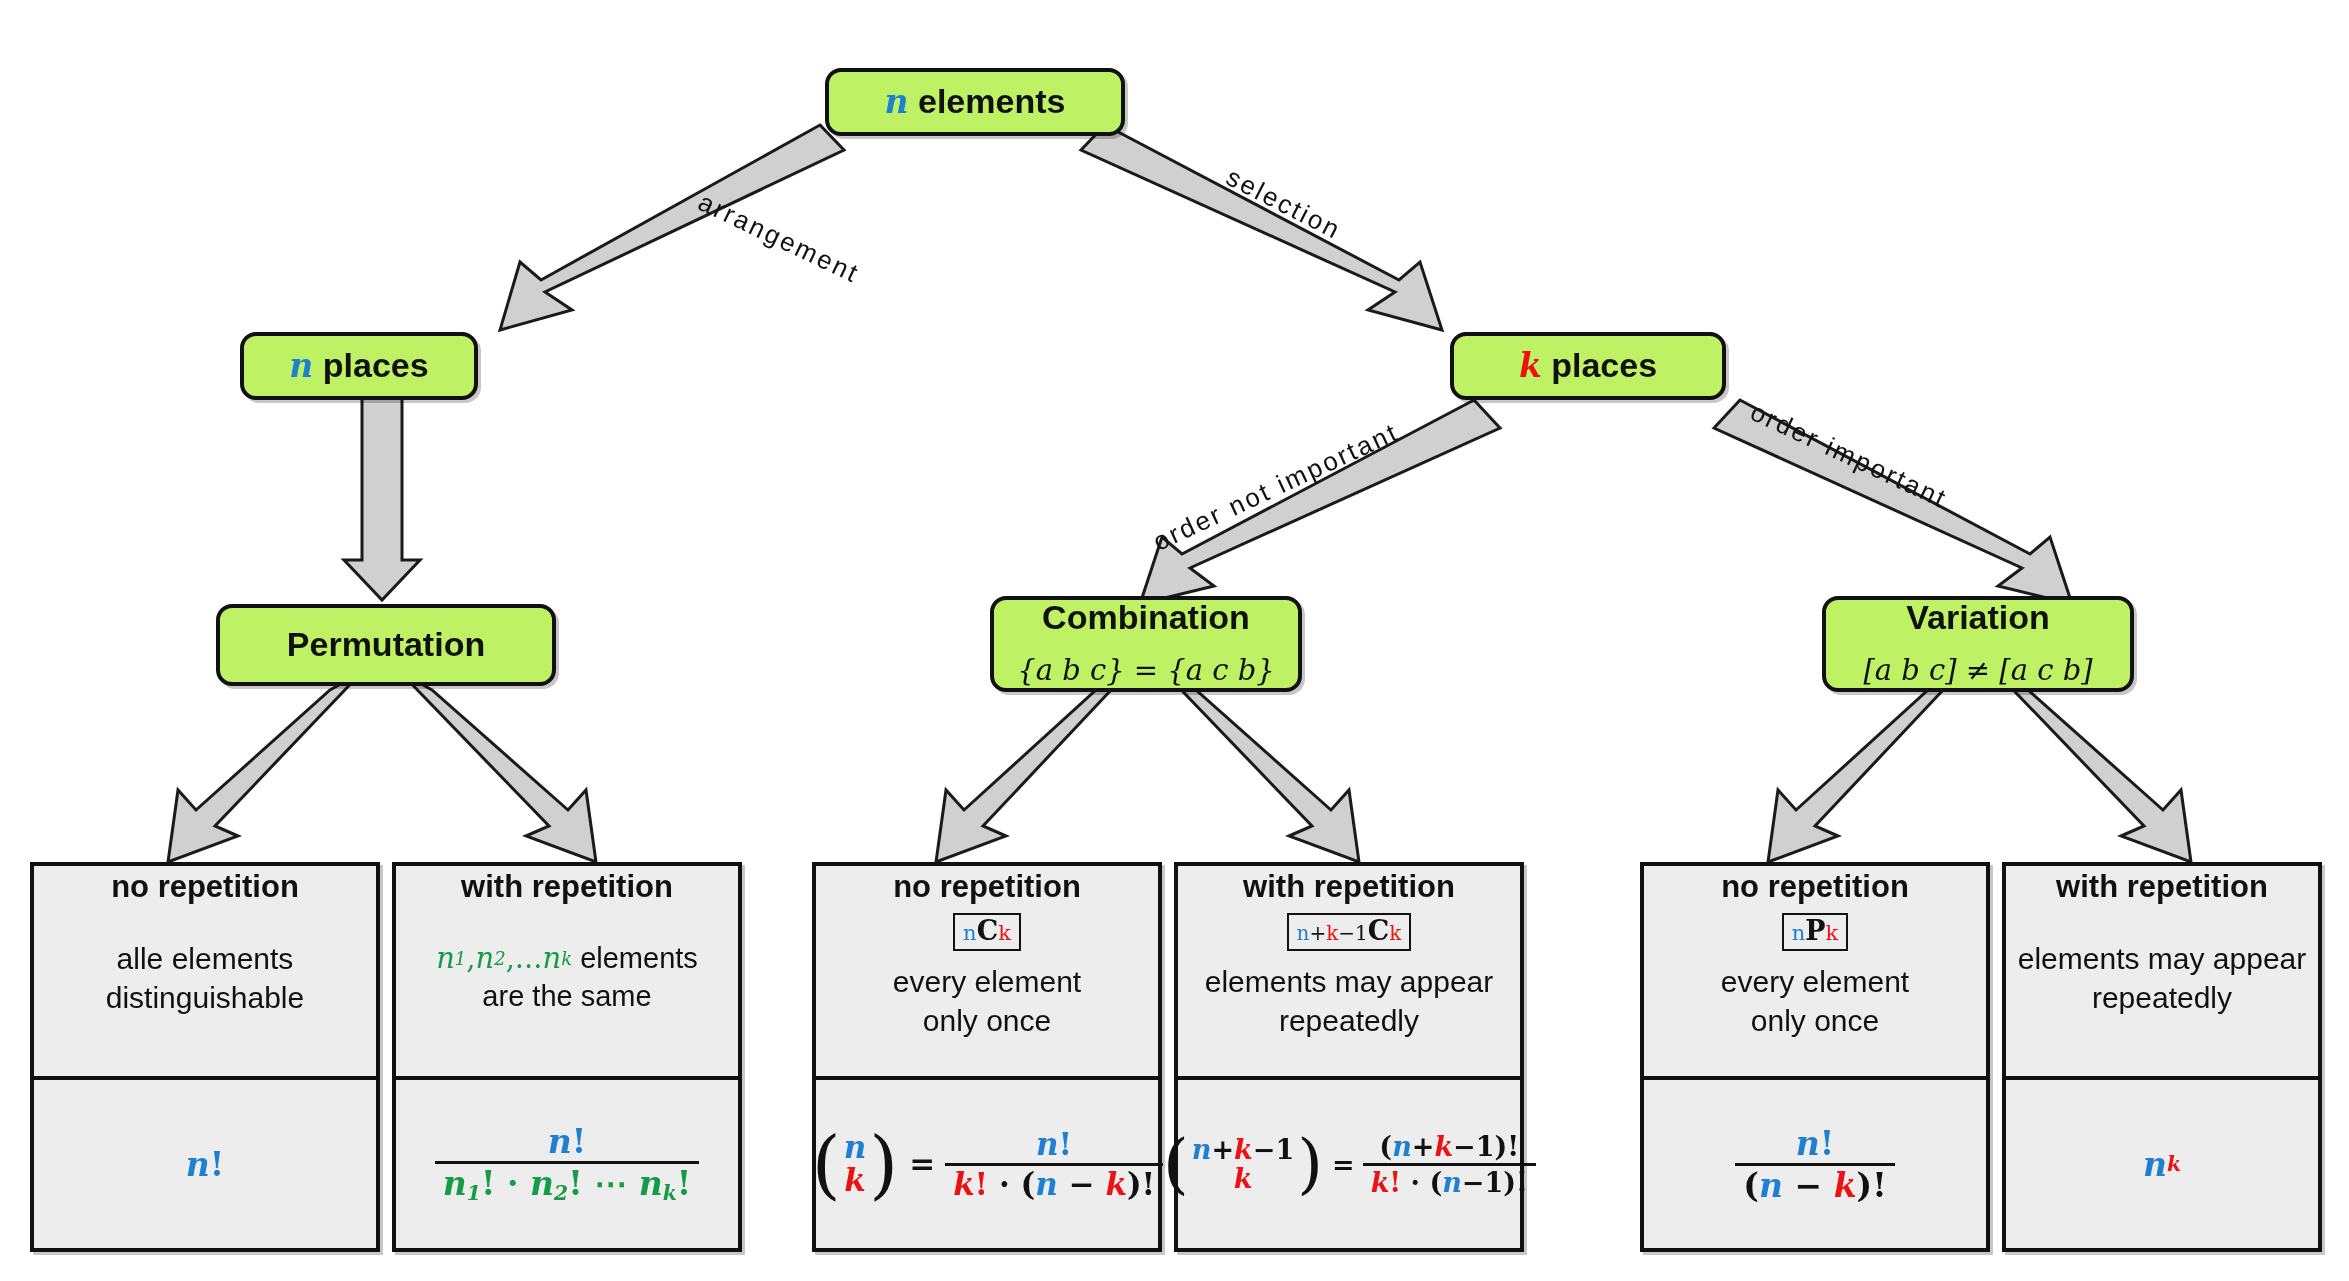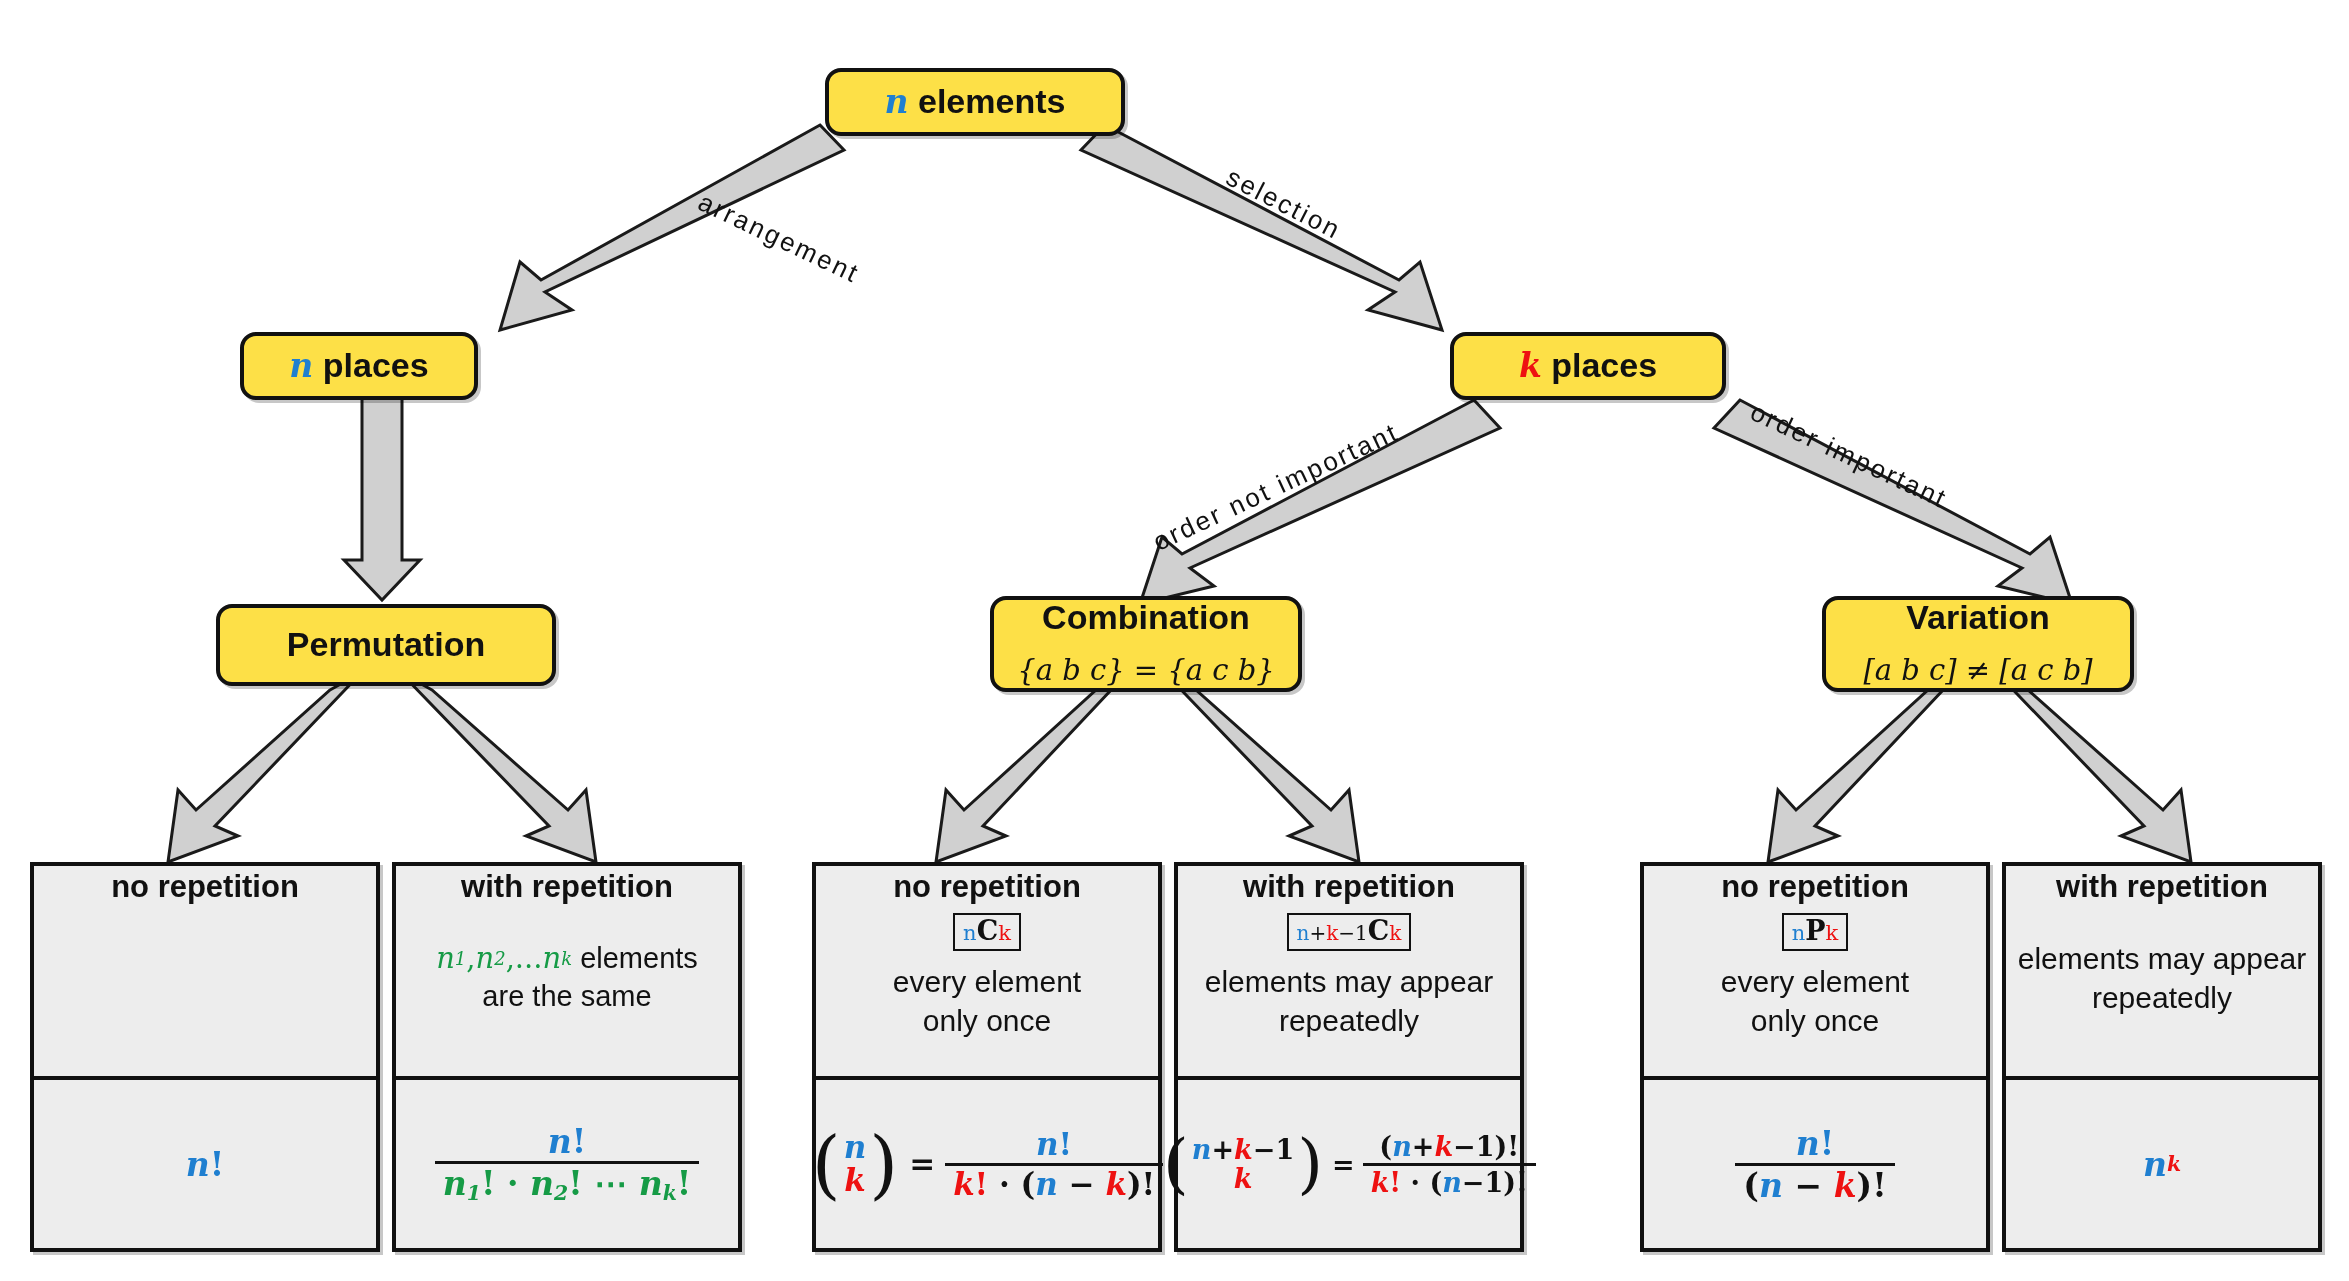--- a/index.html
+++ b/index.html
@@ -2,21 +2,21 @@
 <html><head>
 <meta charset="utf-8">
 <style>
   html,body{margin:0;padding:0;background:#fff;}
   body{width:2349px;height:1281px;position:relative;overflow:hidden;
        font-family:"Liberation Sans",sans-serif;color:#111;}
   #stage{position:absolute;inset:0;}
   svg#wires{position:absolute;left:0;top:0;width:2349px;height:1281px;}
 
   
-  .node{position:absolute;background:#fde047;border:4px solid #111;border-radius:16px;
+  .node{position:absolute;background:#bef264;border:4px solid #111;border-radius:16px;
         box-sizing:border-box;display:flex;flex-direction:column;align-items:center;
         justify-content:center;box-shadow:3px 3px 0 rgba(0,0,0,.22);z-index:4;}
   .node .ttl{font-weight:bold;font-size:34px;line-height:1.05;white-space:nowrap;}
   .node .sub{font-size:29px;line-height:1.25;margin-top:16px;white-space:nowrap;
              font-family:"DejaVu Serif",serif;font-style:italic;}
 
   
   .leaf{position:absolute;background:#ededed;border:4px solid #111;box-sizing:border-box;
         display:flex;flex-direction:column;box-shadow:3px 3px 0 rgba(0,0,0,.22);z-index:4;}
   .leaf .top{flex:1 1 auto;display:flex;flex-direction:column;align-items:center;
@@ -128,20 +128,24 @@
   </div>
 
   <div class="node" style="left:1822px;top:596px;width:312px;height:96px;">
     <div class="ttl">Variation</div>
     <div class="sub">[a b c] ≠ [a c b]</div>
   </div>
 
   <div class="leaf" style="left:30px;top:862px;width:350px;height:390px;">
     <div class="top">
       <div class="hd">no repetition</div>
+      <div class="note">
+        <span>alle elements</span><br>
+        <span>distinguishable</span>
+      </div>
     </div>
     <div class="bot">
       <span class="math">
         <span class="blue">n</span>
           <span class="blue up">!</span>
       </span>
     </div>
   </div>
 
   <div class="leaf" style="left:392px;top:862px;width:350px;height:390px;">

